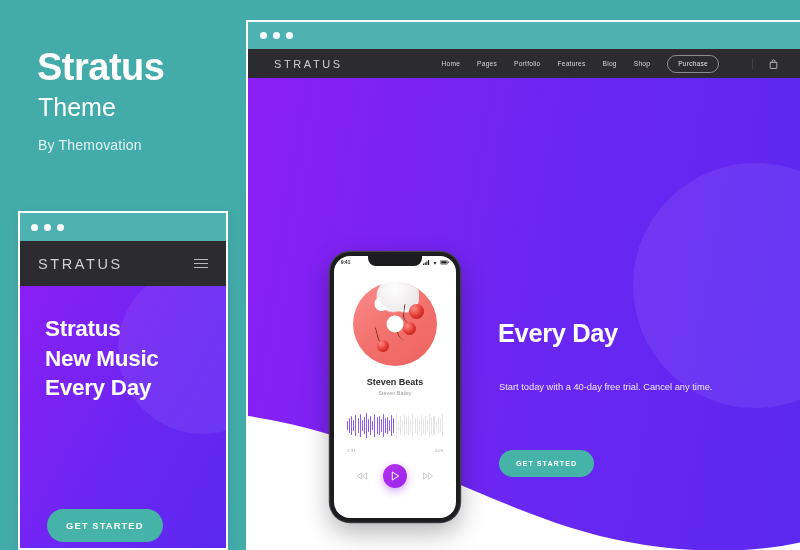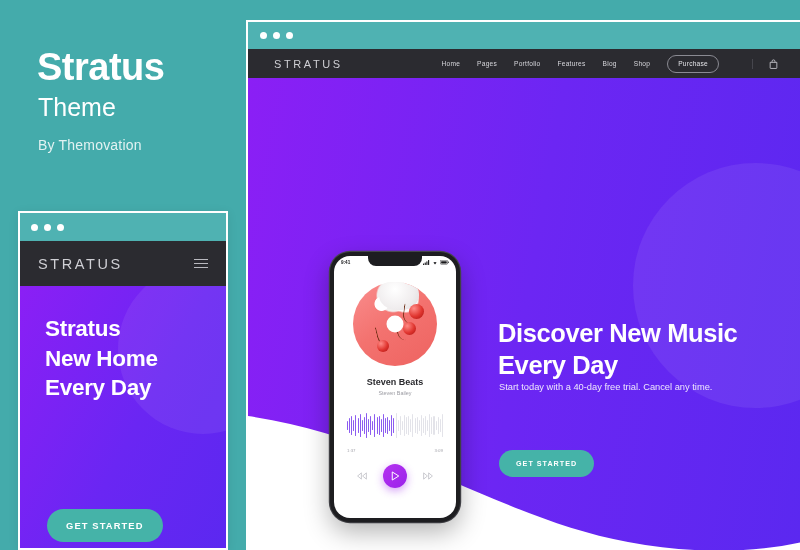--- a/index.html
+++ b/index.html
@@ -384,21 +384,20 @@
           </button>
           <svg class="p-skip" viewBox="0 0 16 12">
             <path d="M1 1 L7 6 L1 11 Z" fill="none" stroke="#b9b9c0" stroke-width="1.2" stroke-linejoin="round"></path>
             <path d="M9 1 L15 6 L9 11 Z" fill="none" stroke="#b9b9c0" stroke-width="1.2" stroke-linejoin="round"></path>
           </svg>
         </div>
       </div>
     </div>
 
     <div class="dm-h1">
-      <div>Discover New Music</div>
       <div>Every Day</div>
     </div>
     <div class="dm-p">
       <div>Start today with a 40-day free trial. Cancel any time.</div>
     </div>
     <button class="dm-btn">GET STARTED</button>
   </div>
 </div>
 
 <div class="mobile-mock">
@@ -414,18 +413,18 @@
       <i></i>
       <i></i>
       <i></i>
     </div>
   </div>
 
   <div class="mm-hero">
     <div class="mm-blob"></div>
     <div class="mm-h1">
       <div>Stratus</div>
-      <div>New Home</div>
+      <div>New Music</div>
       <div>Every Day</div>
     </div>
   </div>
   <button class="mm-btn">GET STARTED</button>
 </div>
 
 </body></html>

